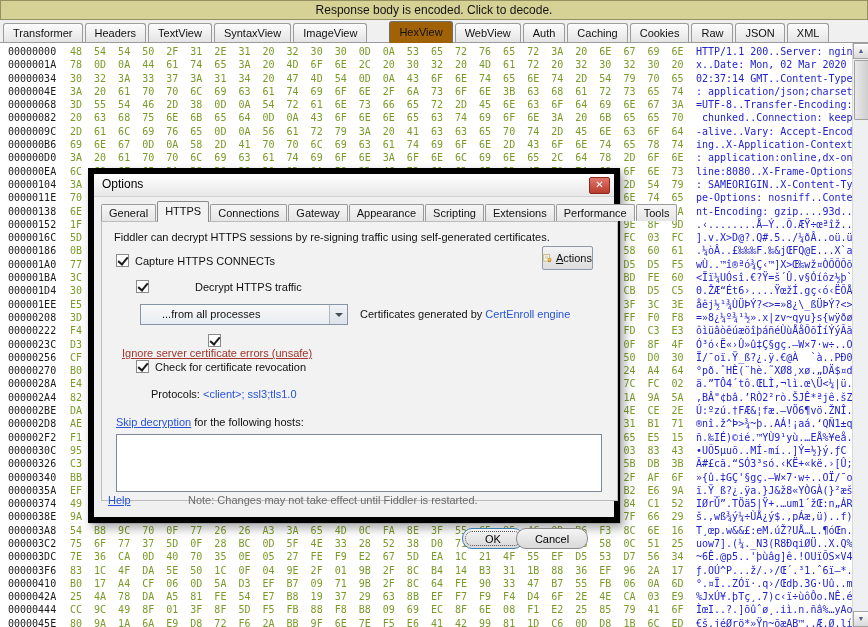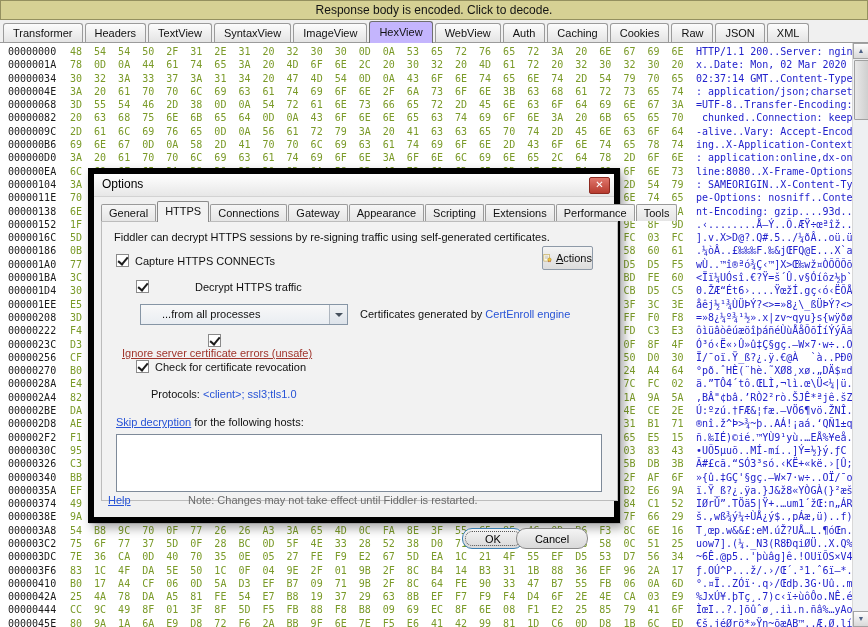--- a/index.html
+++ b/index.html
@@ -20,22 +20,22 @@
     background:#f0f0f0;border-bottom:1px solid #9b9b9b;
     display:flex;align-items:flex-end;padding-left:3px;
   }
   .tab{
     height:18px;line-height:18px;padding:0 9px;margin:0 2px 0 0;font-size:11px;color:#111;
     background:linear-gradient(#fcfcfc,#e4e4e4);
     border:1px solid #9b9b9b;border-bottom:none;border-radius:3px 3px 0 0;
     white-space:nowrap;cursor:pointer;
   }
   .tab.active{
-    background:#c4b5fd;height:21px;line-height:20px;border-color:#6f6f6f;
-    margin-bottom:-1px;position:relative;z-index:3;
+    background:#a16207;height:21px;line-height:20px;border-color:#6f6f6f;
+    margin-bottom:-1px;position:relative;z-index:3;margin-left:20px;
   }
   
   .hexarea{
     position:absolute;top:43px;left:0;width:852px;height:584px;background:#fff;overflow:hidden;
   }
   .hexarea pre{
     margin:0;position:absolute;top:2px;
     font-family:"DejaVu Sans Mono","Liberation Mono",monospace;
     font-size:10px;line-height:13.3px;white-space:pre;
   }

